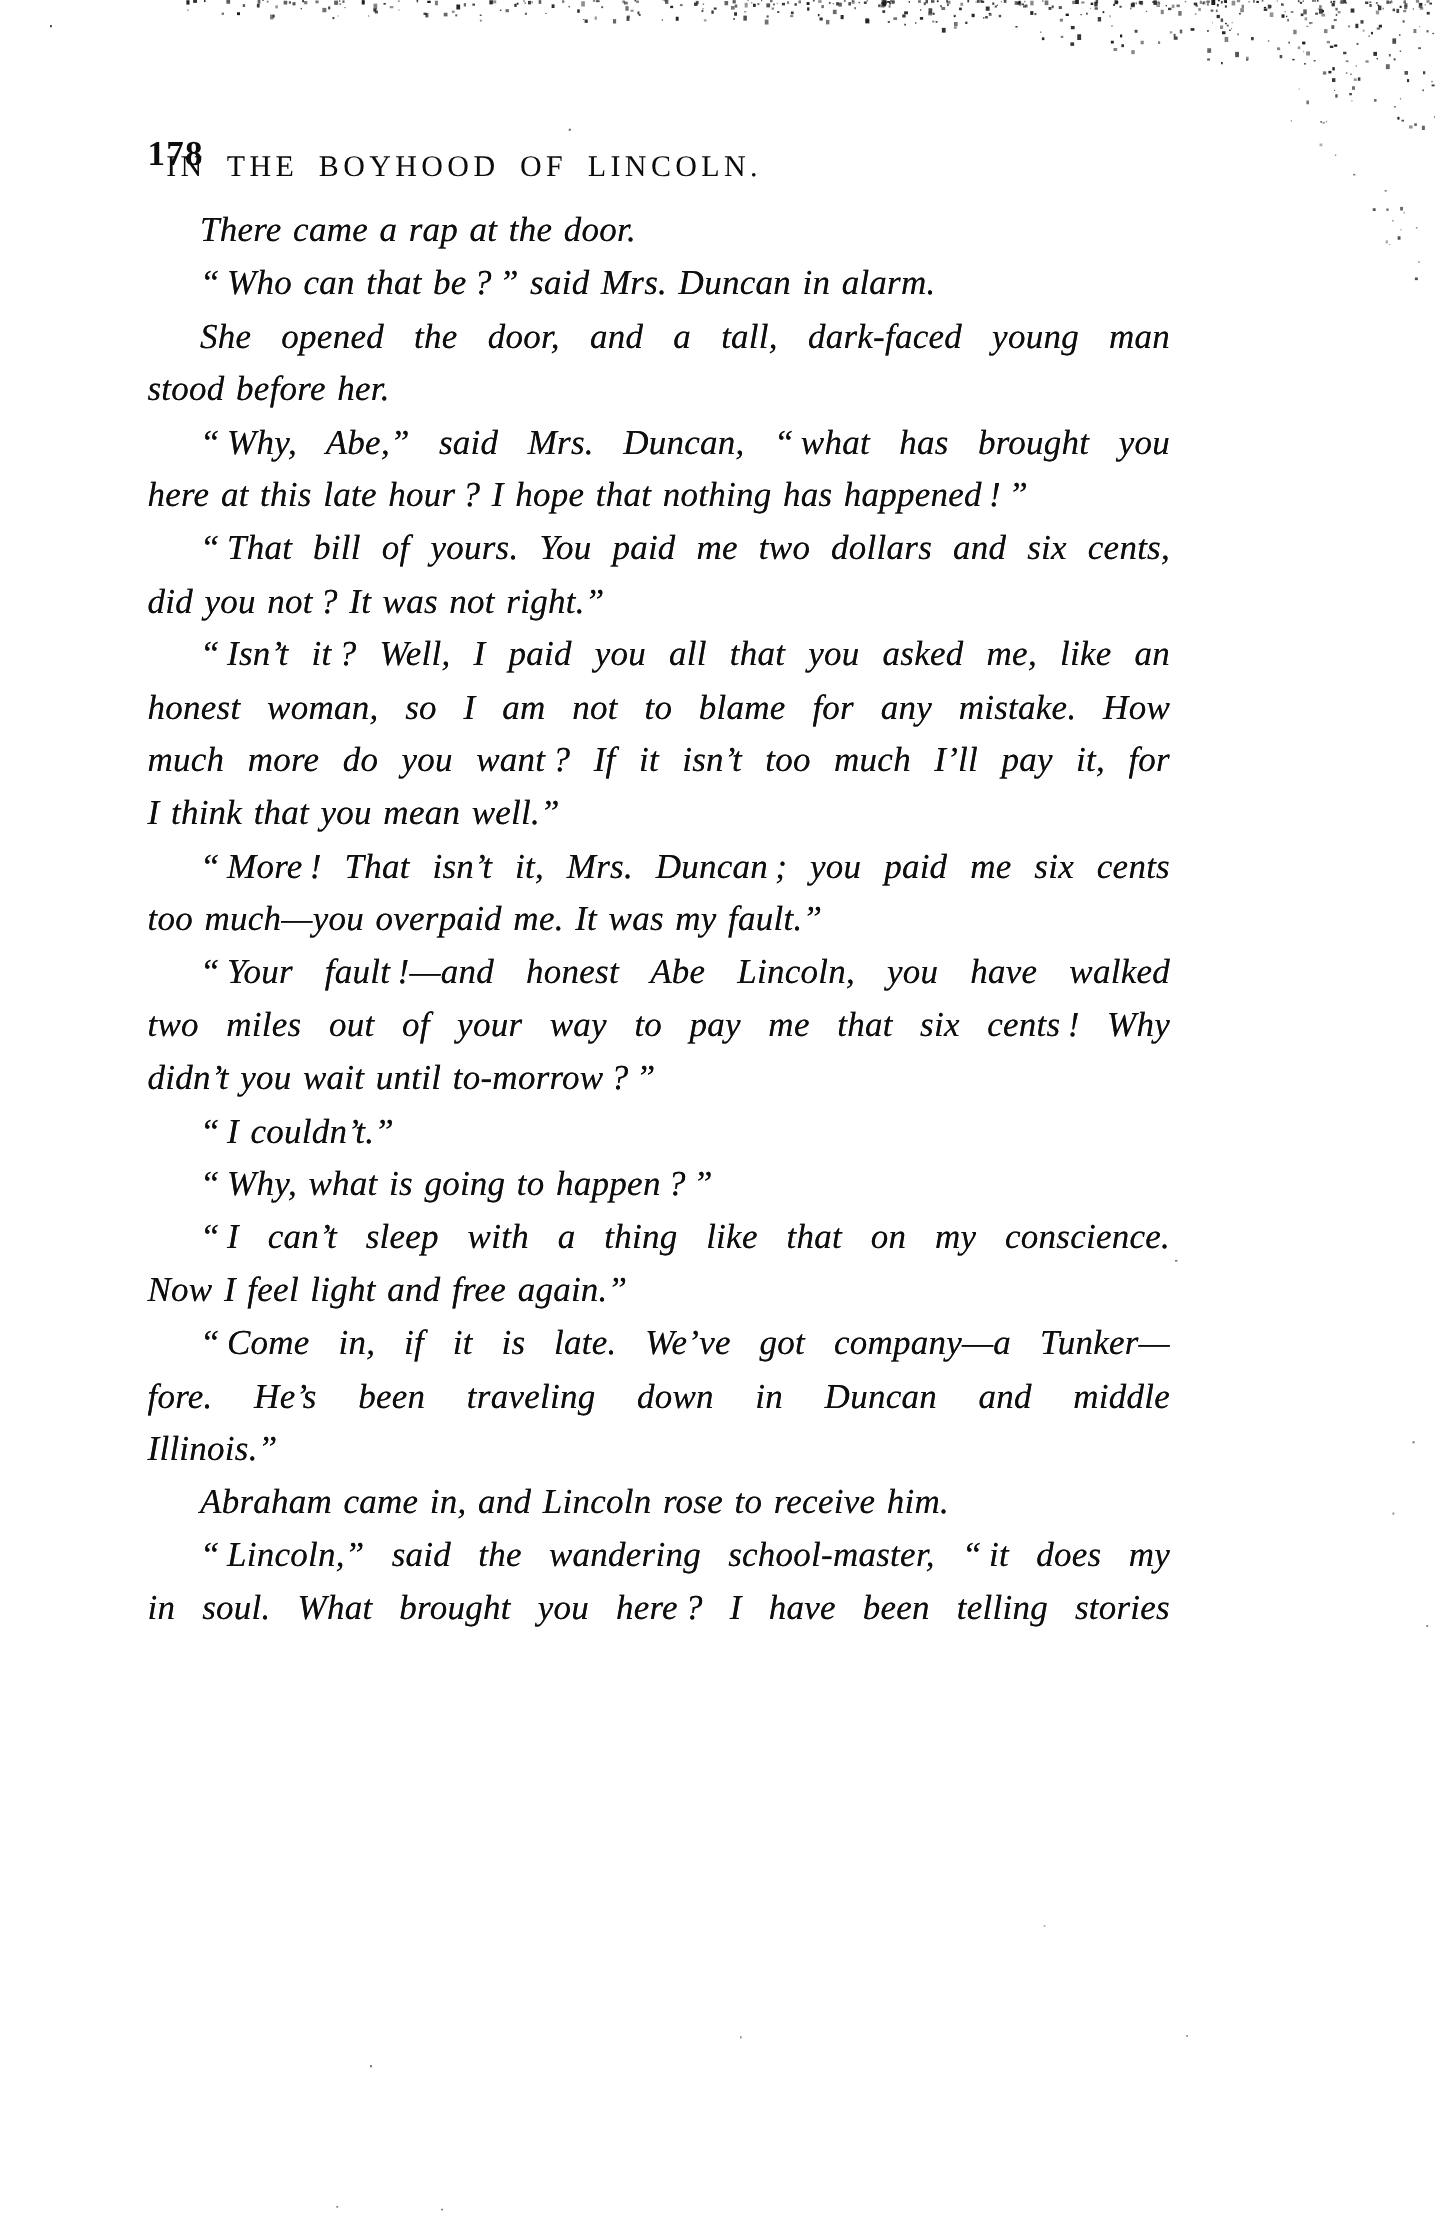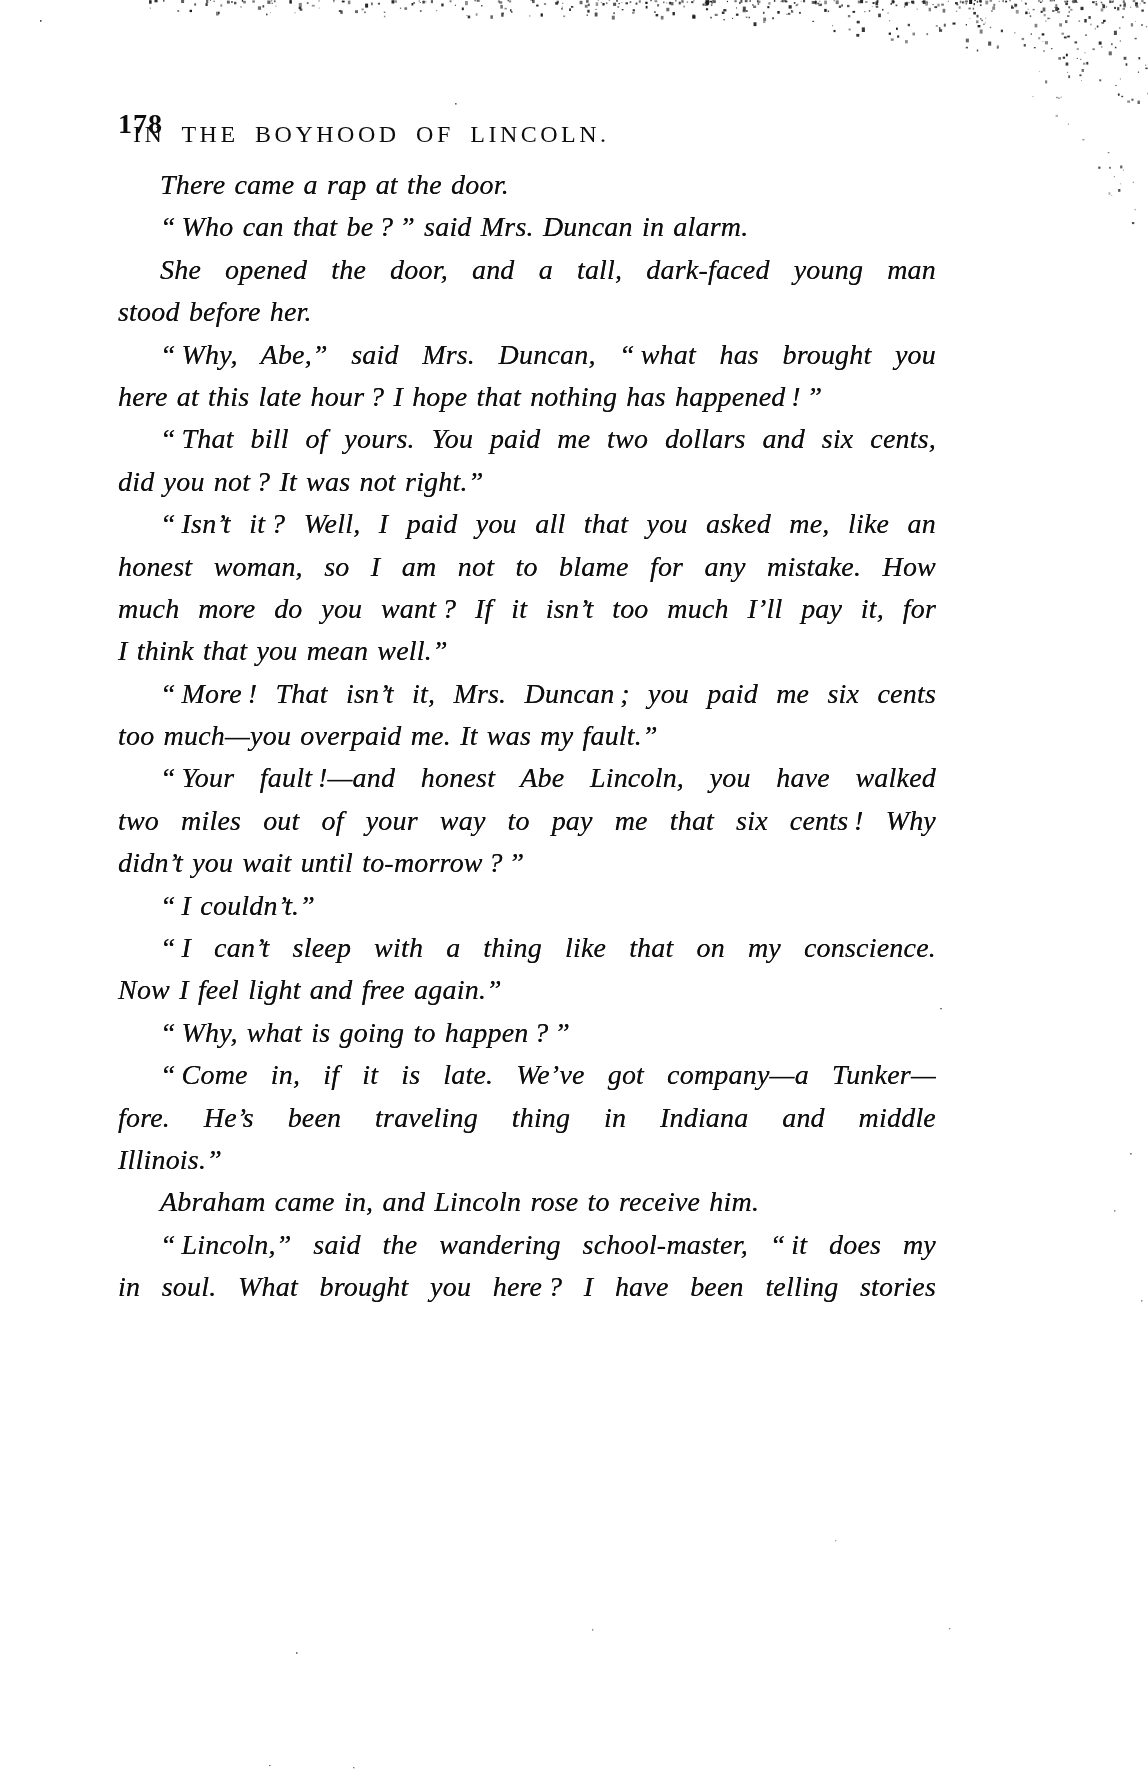--- a/index.html
+++ b/index.html
@@ -634,29 +634,29 @@
       </div>
       <div class="para">
         <div class="line indent">“ Your fault !—and honest Abe Lincoln, you have walked</div>
         <div class="line">two miles out of your way to pay me that six cents ! Why</div>
         <div class="line last">didn’t you wait until to-morrow ? ”</div>
       </div>
       <div class="para">
         <div class="line indent last">“ I couldn’t.”</div>
       </div>
       <div class="para">
+        <div class="line indent last">“ Why, what is going to happen ? ”</div>
+      </div>
+      <div class="para">
         <div class="line indent">“ I can’t sleep with a thing like that on my conscience.</div>
         <div class="line last">Now I feel light and free again.”</div>
       </div>
       <div class="para">
-        <div class="line indent last">“ Why, what is going to happen ? ”</div>
-      </div>
-      <div class="para">
         <div class="line indent">“ Come in, if it is late. We’ve got company—a Tunker—</div>
-        <div class="line">fore. He’s been traveling thing in Indiana and middle</div>
+        <div class="line">fore. He’s been traveling down in Duncan and middle</div>
         <div class="line last">Illinois.”</div>
       </div>
       <div class="para">
         <div class="line indent last">Abraham came in, and Lincoln rose to receive him.</div>
       </div>
       <div class="para">
         <div class="line indent">“ Lincoln,” said the wandering school-master, “ it does my</div>
         <div class="line">in soul. What brought you here ? I have been telling stories</div>
       </div>
     </main>

